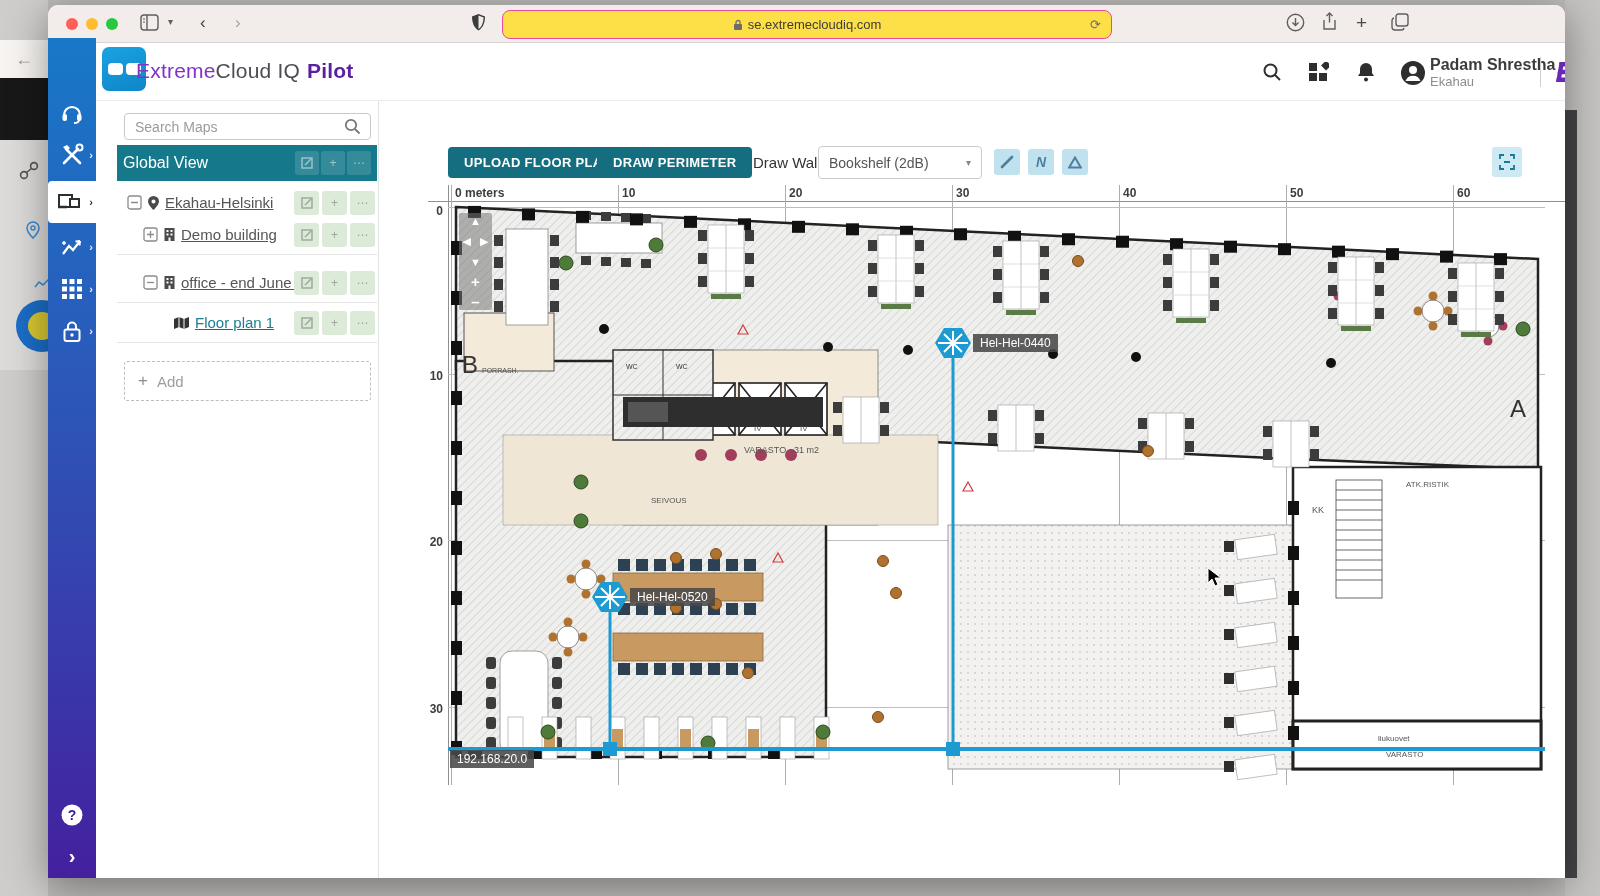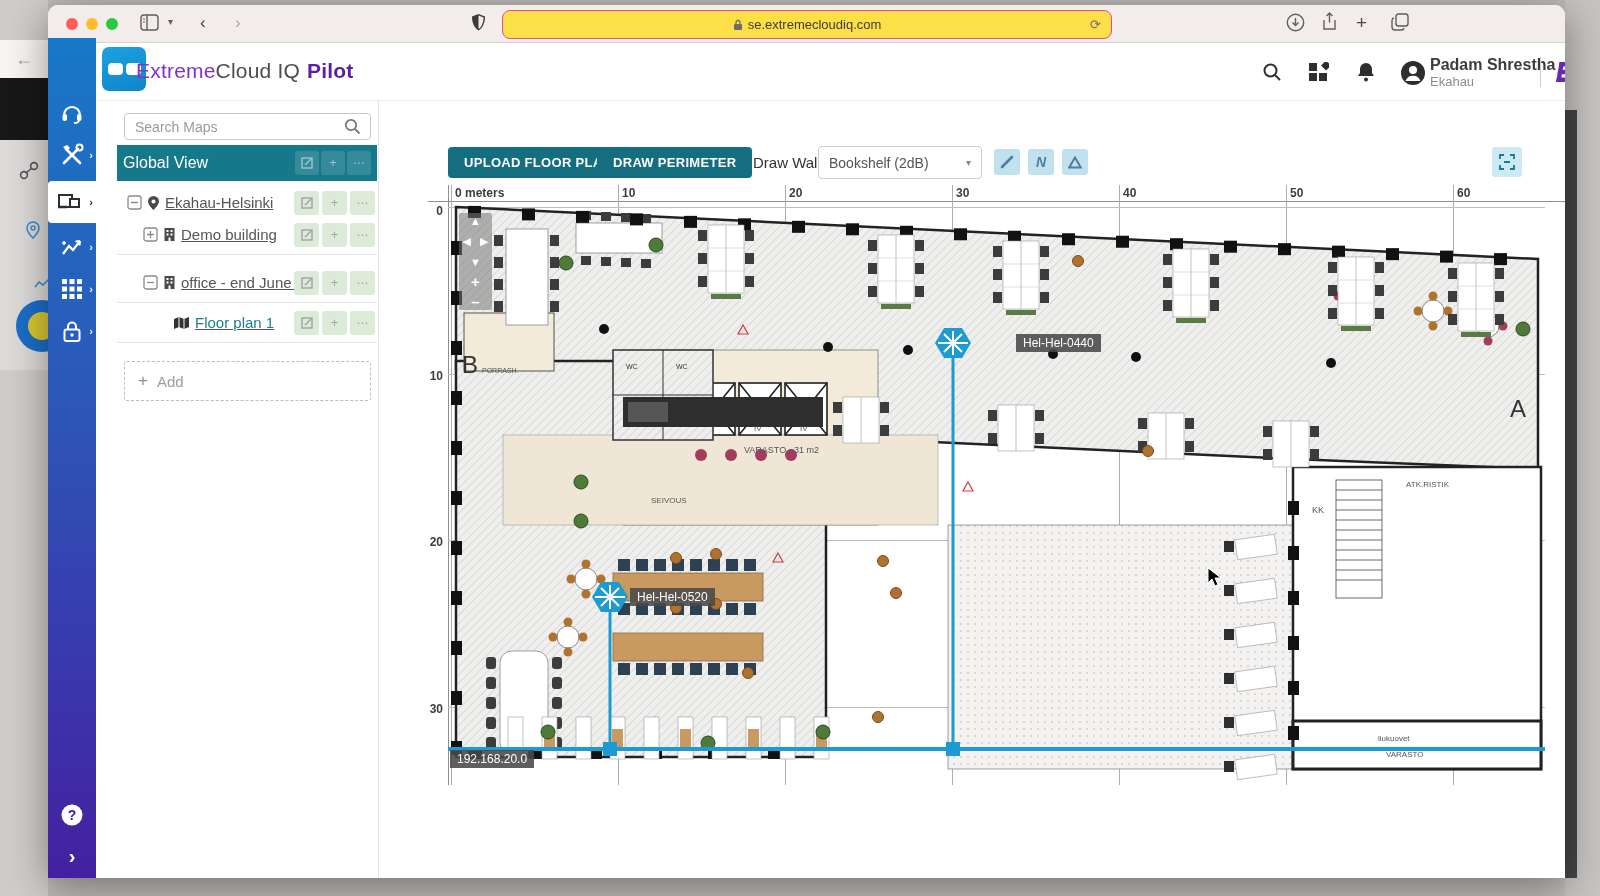--- a/index.html
+++ b/index.html
@@ -881,21 +881,21 @@
       <div>▲</div>
       <div class="lr">
           <span>◀</span>
           <span>▶</span>
         </div>
       <div>▼</div>
       <div id="pan-plus">+</div>
       <div id="pan-minus">–</div>
     </div>
 
-    <div class="ap-label" style="left:594px;top:151px;margin-left:43px;">Hel-Hel-0440</div>
+    <div class="ap-label" style="left:594px;top:151px;">Hel-Hel-0440</div>
     <div class="ap-label" style="left:251px;top:405px;">Hel-Hel-0520</div>
     <div class="ap-label" style="left:71px;top:567px;">192.168.20.0</div>
 
 
     <div class="abs" id="cursor">
       <svg width="16" height="20" viewBox="0 0 16 20">
           <path d="M1 1l0 15 4-4 3 7 3-1.4-3-6.6 6 0z" fill="#000" stroke="#fff" stroke-width="1"></path>
         </svg>
     </div>
   </div>

